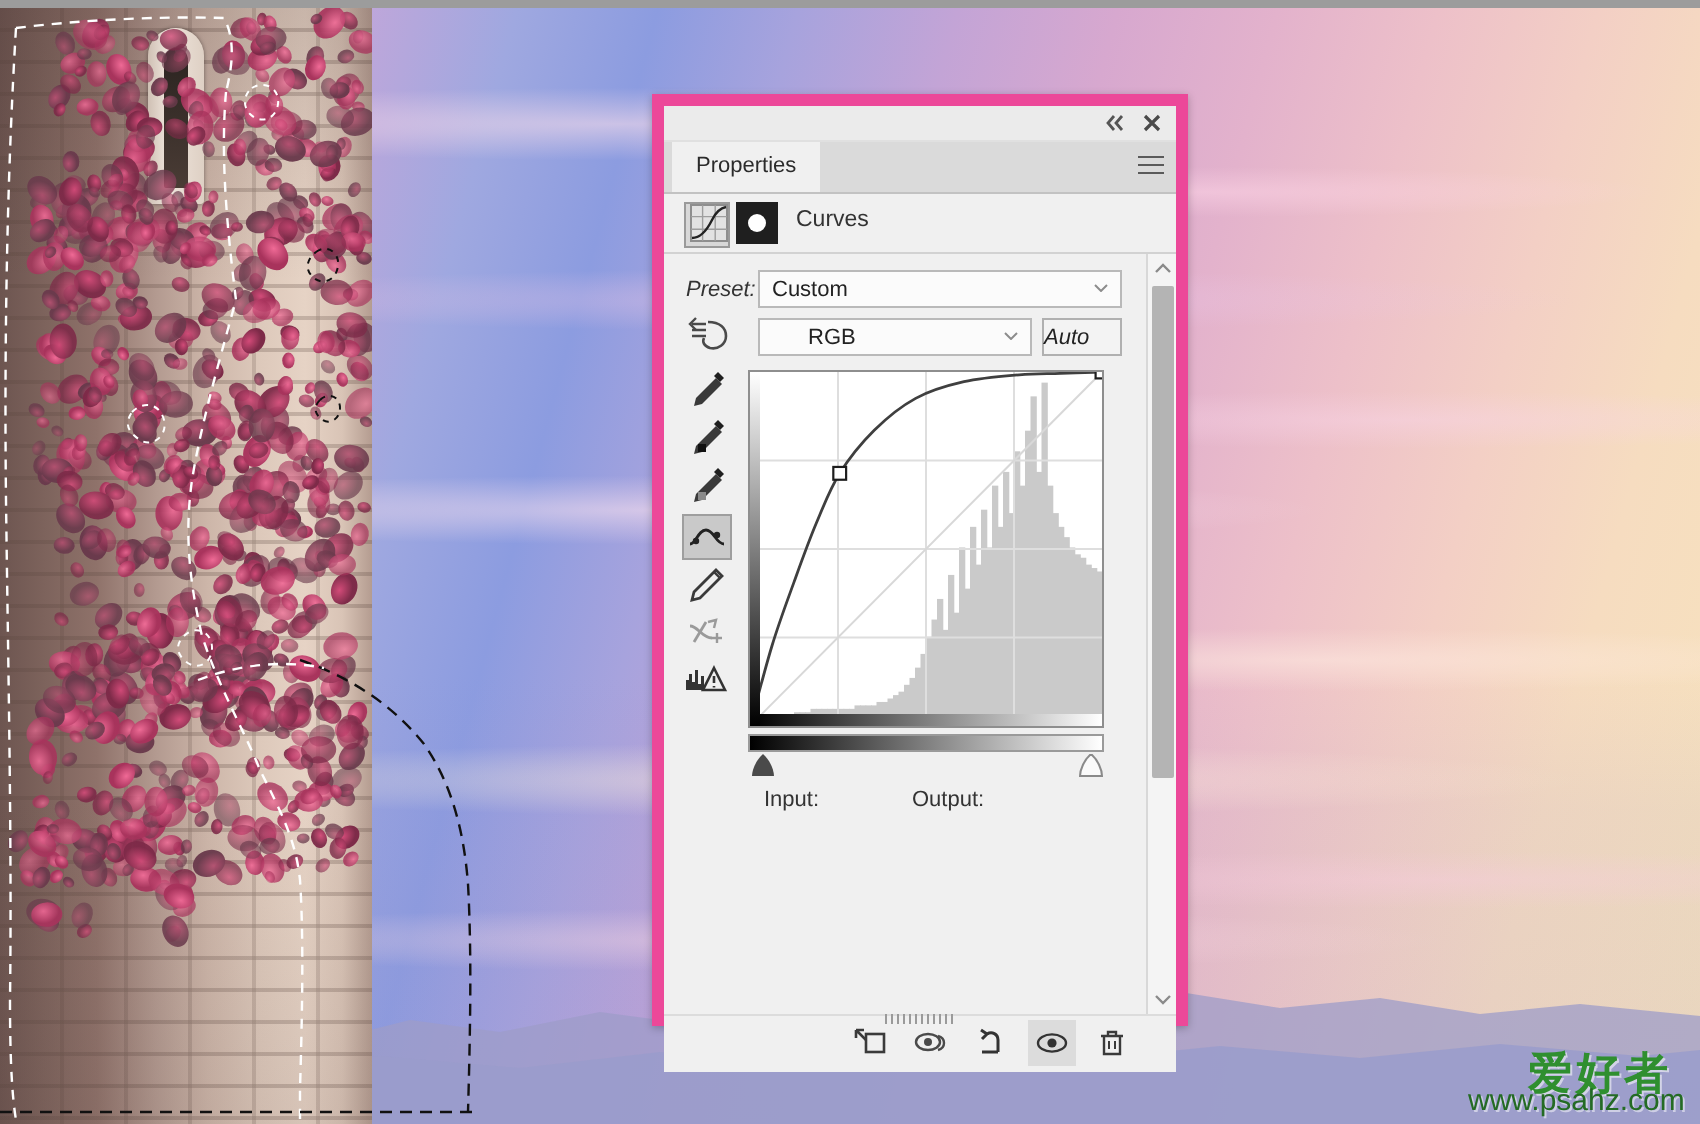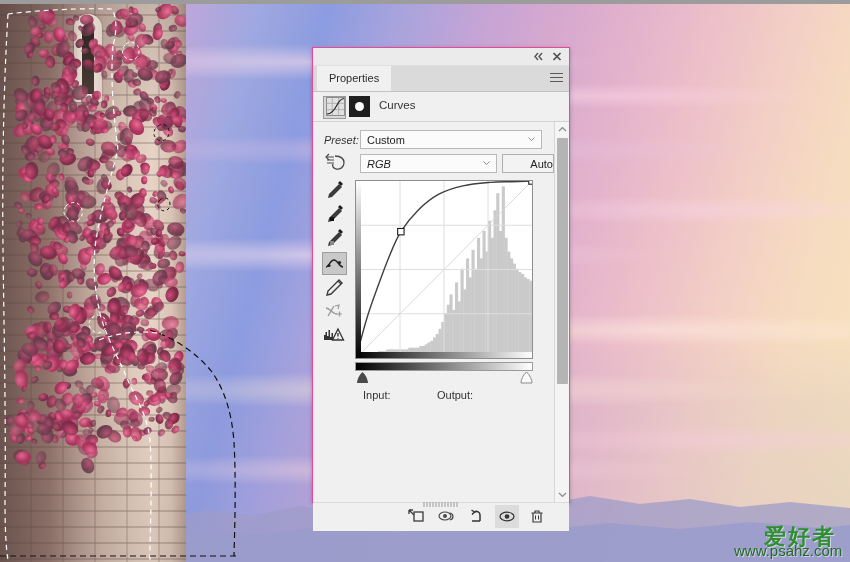--- a/index.html
+++ b/index.html
@@ -113,23 +113,23 @@
     content:"";position:absolute;left:8px;top:10px;width:12px;height:70px;
     border-radius:6px 6px 1px 1px;
     background:linear-gradient(to bottom,#2a2320,#4a3c35);
   }
 
   
   .ants{position:absolute;left:0;top:0;width:850px;height:562px;pointer-events:none;}
 
   
   #panel{
-    position:absolute;left:312px;top:47px;width:256px;height:454px;
+    position:absolute;left:326px;top:47px;width:256px;height:454px;
     background:#f0f0f0;
-    border:1px solid #ec4899;
+    border:6px solid #ec4899;
     box-shadow:0 1px 4px rgba(0,0,0,.25);
     font-size:11px;color:#2b2b2b;
   }
   #panel-titlebar{
     position:relative;height:17px;background:#ebebeb;border-bottom:1px solid #e0e0e0;
   }
   .tb-btn{position:absolute;top:2px;width:14px;height:13px;cursor:pointer;}
   #collapse-btn{right:23px;}
   #close-btn{right:5px;}
 
@@ -168,26 +168,26 @@
   #preset-select{
     position:absolute;left:47px;top:8px;width:182px;height:19px;
     background:#fbfbfb;border:1px solid #b9b9b9;font-size:11px;color:#222;
     line-height:19px;padding-left:6px;box-sizing:border-box;cursor:pointer;
   }
   .caret{position:absolute;right:6px;top:6px;width:7px;height:4px;}
 
   #channel-select{
     position:absolute;left:47px;top:32px;width:137px;height:19px;
     background:#fbfbfb;border:1px solid #b9b9b9;font-size:11px;color:#222;
-    line-height:19px;padding-left:6px;box-sizing:border-box;cursor:pointer;font-style:italic;
+    line-height:19px;padding-left:24px;box-sizing:border-box;cursor:pointer;
   }
   #auto-btn{
-    position:absolute;left:189px;top:32px;width:52px;height:19px;
+    position:absolute;left:189px;top:32px;width:40px;height:19px;
     background:#f3f3f3;border:1px solid #b0b0b0;font-size:11px;color:#222;
-    line-height:19px;text-align:right;cursor:pointer;box-sizing:border-box;
+    line-height:19px;text-align:left;cursor:pointer;box-sizing:border-box;font-style:italic;
   }
   #pencil-curve-icon{position:absolute;left:11px;top:31px;width:23px;height:20px;cursor:pointer;}
 
   #tool-col{position:absolute;left:9px;top:58px;width:25px;}
   .tool{position:relative;width:25px;height:23px;margin-bottom:1px;cursor:pointer;}
   .tool.sel{background:#c9c9c9;border:1px solid #9e9e9e;box-sizing:border-box;}
 
   #graph-wrap{position:absolute;left:42px;top:58px;width:178px;height:179px;}
   #graph{
     position:absolute;left:0;top:0;width:178px;height:179px;

